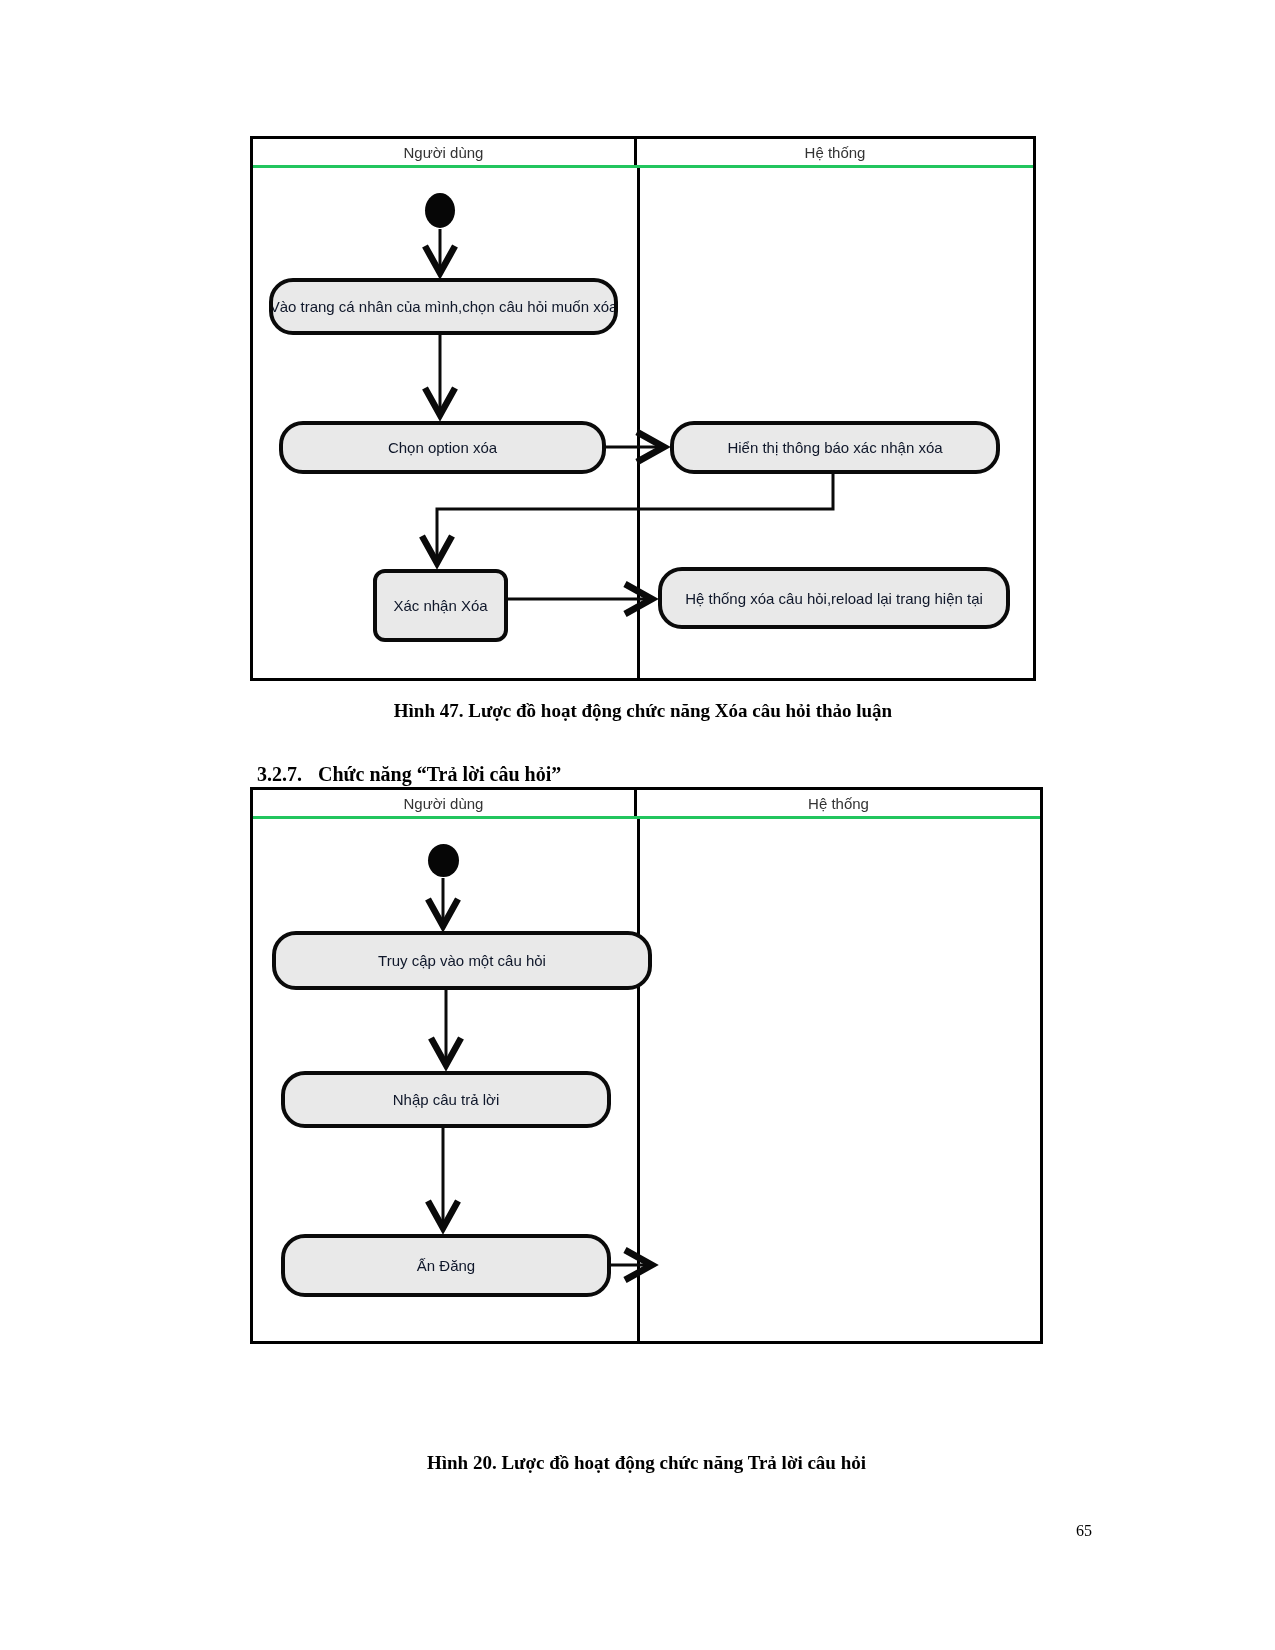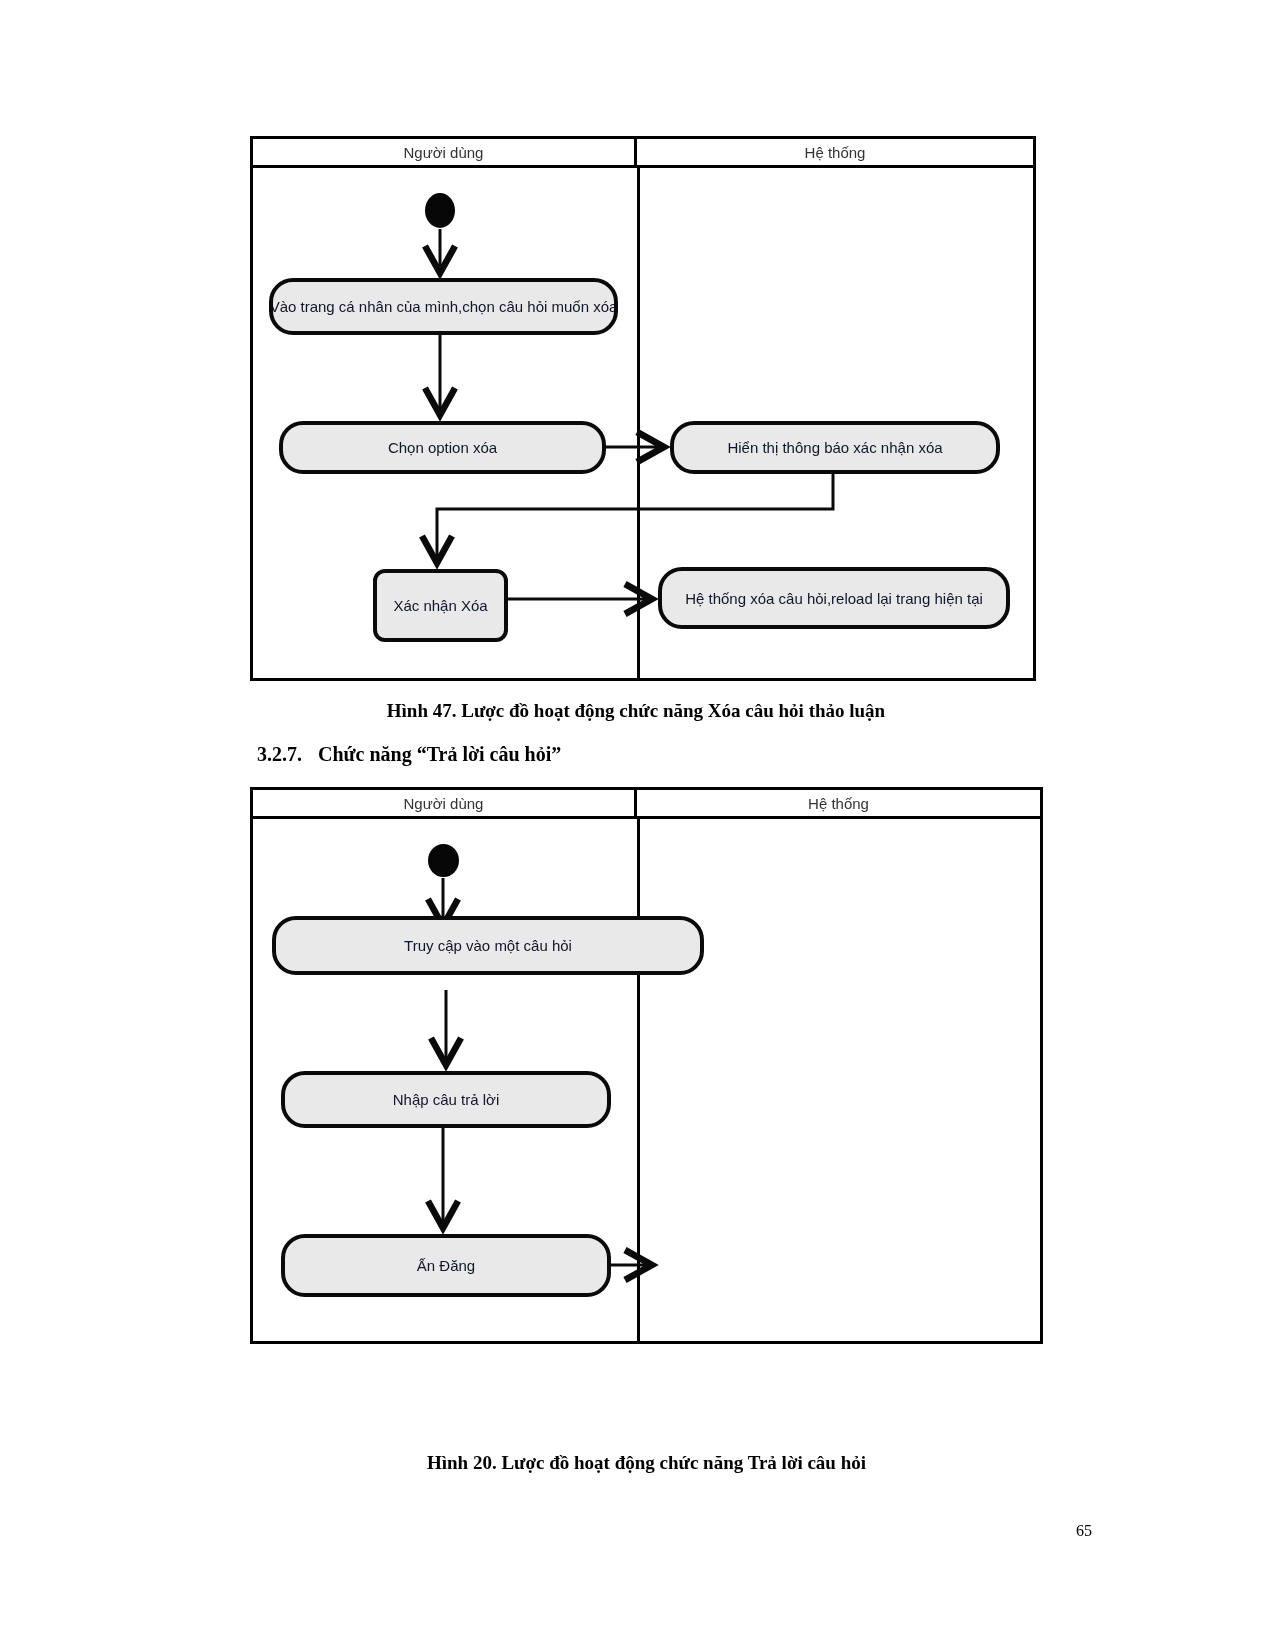--- a/index.html
+++ b/index.html
@@ -7,21 +7,21 @@
   body {
     width:1275px; height:1650px; position:relative;
     font-family:"Liberation Sans", sans-serif;
     color:#2b2b2b;
   }
   .diagram {
     position:absolute; border:3px solid #000; background:#fff;
   }
   .dg-header {
     position:absolute; left:0; top:0; right:0; height:29px;
-    border-bottom:3px solid #000000; display:flex;
+    border-bottom:3px solid #22c55e; display:flex;
   }
   .dg-cell {
     display:flex; align-items:center; justify-content:center;
     font-size:15px; color:#333;
   }
   .lane-divider {
     position:absolute; width:3px; background:#000;
   }
   .connectors { position:absolute; left:0; top:0; }
   .start-node {
@@ -34,21 +34,21 @@
     font-size:15px; color:#0f172a; line-height:1.4; overflow:hidden;
   }
   .node .nline { display:block; white-space:nowrap; }
   .caption {
     position:absolute; text-align:center;
     font-family:"Liberation Serif", serif; font-weight:bold;
     font-size:19px; color:#000;
   }
   .section-heading {
     position:absolute; font-family:"Liberation Serif", serif;
-    font-weight:bold; font-size:20px; color:#000;
+    font-weight:bold; font-size:20px; color:#000;margin-top:20px;
   }
   .section-heading .sec-num { margin-right:16px; }
   .page-number {
     position:absolute; font-family:"Liberation Serif", serif;
     font-size:16px; color:#000;
   }
 </style>
 </head>
 <body>
 
@@ -92,21 +92,21 @@
   <div class="node" style="left:120px; top:430px; width:135px; height:73px; border-radius:12px;">
     <span class="nline">Xác nhận Xóa</span>
   </div>
 
   <div class="node" style="left:405px; top:428px; width:352px; height:62px;text-align:center;">
     <span class="nline">Hệ thống xóa câu hỏi,</span>
     <span class="nline">reload lại trang hiện tại</span>
   </div>
 </div>
 
-<div class="caption" style="left:243px; top:700px; width:786px;">Hình 47. Lược đồ hoạt động chức năng Xóa câu hỏi thảo luận</div>
+<div class="caption" style="left:250px; top:700px; width:786px;">Hình 47. Lược đồ hoạt động chức năng Xóa câu hỏi thảo luận</div>
 
 <div class="section-heading" style="left:257px; top:743px;">
   <span class="sec-num">3.2.7.</span><span>Chức năng “Trả lời câu hỏi”</span>
 </div>
 
 <div class="diagram" style="left:250px; top:787px; width:793px; height:557px;">
 
   <div class="dg-header">
     <div class="dg-cell" style="width:384px; border-right:3px solid #000;">Người dùng</div>
     <div class="dg-cell" style="flex:1;">Hệ thống</div>
@@ -121,21 +121,21 @@
       </marker>
     </defs>
     <path d="M190,88 L190,133" fill="none" stroke="#0a0a0a" stroke-width="3" marker-end="url(#ah2)"></path>
     <path d="M193,200 L193,272" fill="none" stroke="#0a0a0a" stroke-width="3" marker-end="url(#ah2)"></path>
     <path d="M190,338 L190,435" fill="none" stroke="#0a0a0a" stroke-width="3" marker-end="url(#ah2)"></path>
     <path d="M358,475 L396,475" fill="none" stroke="#0a0a0a" stroke-width="3" marker-end="url(#ah2)"></path>
   </svg>
 
   <div class="start-node" style="left:175px; top:54px; width:31px; height:33px;"></div>
 
-  <div class="node" style="left:19px; top:126px; width:432px; height:59px;">
+  <div class="node" style="left:19px; top:141px; width:380px; height:59px;">
     <span class="nline">Truy cập vào một câu hỏi</span>
   </div>
 
   <div class="node" style="left:28px; top:444px; width:330px; height:63px;">
     <span class="nline">Ấn Đăng</span>
   </div>
 
   <div class="node" style="left:28px; top:281px; width:330px; height:57px;">
     <span class="nline">Nhập câu trả lời</span>
   </div>

